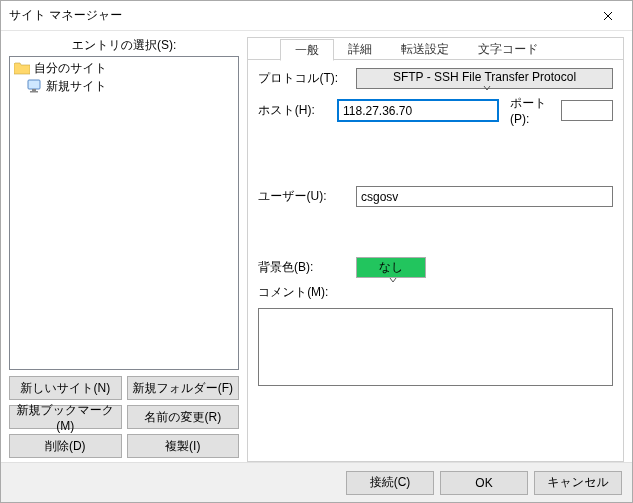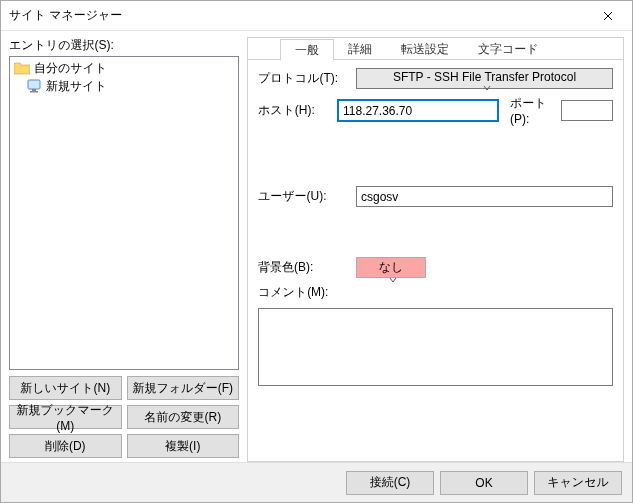--- a/index.html
+++ b/index.html
@@ -4,42 +4,42 @@
 <style>
 * { box-sizing: border-box; margin: 0; padding: 0; font-family: "Yu Gothic UI", "Meiryo", sans-serif; font-size: 12px; }
 body { background: #f0f0f0; width: 633px; height: 503px; overflow: hidden; }
 .window { width: 633px; height: 503px; background: #fff; border: 1px solid #aaa; display: flex; flex-direction: column; }
 .titlebar { height: 30px; display: flex; align-items: center; padding: 0 2px 0 8px; border-bottom: 1px solid #e5e5e5; }
 .titlebar-title { flex: 1; font-size: 12px; }
 .close-btn { width: 45px; height: 29px; display: flex; align-items: center; justify-content: center; cursor: default; }
 .close-btn svg { width: 10px; height: 10px; }
 .body { flex: 1; display: flex; padding: 6px 8px 0 8px; gap: 8px; }
 .left-pane { width: 230px; display: flex; flex-direction: column; }
-.entry-label { margin-bottom: 2px; }
+.entry-label { margin-bottom: 2px; text-align: center; }
 .tree { flex: 1; background: #fff; border: 1px solid #828790; padding: 2px 4px; overflow: auto; margin-bottom: 6px; }
 .tree-row { display: flex; align-items: center; height: 18px; gap: 4px; }
 .tree-row.indent { padding-left: 12px; }
 .icon-folder { width: 16px; height: 13px; }
 .icon-folder svg { width: 16px; height: 13px; display: block; }
 .icon-server { width: 16px; height: 14px; }
 .icon-server svg { width: 16px; height: 14px; display: block; }
 .button-grid { display: grid; grid-template-columns: 1fr 1fr; gap: 5px 5px; margin-bottom: 4px; }
 .btn { background: #e1e1e1; border: 1px solid #adadad; height: 24px; text-align: center; cursor: default; display: flex; align-items: center; justify-content: center; }
 
 .right-pane { flex: 1; display: flex; flex-direction: column; border: 1px solid #d0d0d0; background: #fff; }
 .tabs { display: flex; border-bottom: 1px solid #d0d0d0; height: 22px; background:#fff;padding-left:32px; }
 .tab { padding: 0 14px; height: 22px; display: flex; align-items: center; border-right: 1px solid transparent; color: #333; border-bottom:1px solid transparent; position: relative; top:1px; }
 .tab.active { border: 1px solid #d0d0d0; border-bottom: 1px solid #fff; background: #fff; }
 .form { padding: 8px 10px 4px 10px; flex: 1; display: flex; flex-direction: column; overflow:auto;}
 .form-row { display: flex; align-items: center; margin-bottom: 6px; gap: 6px; }
 .form-label { width: 92px; }
 .select, .input { border: 1px solid #7a7a7a; height: 21px; padding: 1px 4px; background: #fff; font-size: 12px; }
 .select { background: #e8e8e8; display:flex; align-items:center; justify-content:space-between;flex-direction:column; }
 .select .caret { margin-left:4px; }
-.select.light { background: #fca5a5; border-color:#adadad; width:70px; }
+.select.light { background: #22c55e; border-color:#adadad; width:70px; }
 .full { flex: 1; }
 .host-input { width: 160px; border:1px solid #0078d7; outline:1px solid #0078d7; }
 .port-input { width: 52px; }
 .gap { height: 54px; }
 .input.disabled { background: #f0f0f0; border-color:#cccccc; }
 textarea.input { height: 78px; resize:none; padding:2px 4px; }
 .select.protocol, .select.logon { flex:1; }
 
 .footer { height: 40px; display: flex; align-items: center; justify-content: flex-end; gap: 6px; padding: 0 10px; border-top: 1px solid #e0e0e0; background:#f0f0f0; }
 .footer .btn { width: auto; min-width: 88px; padding:0 10px; }

